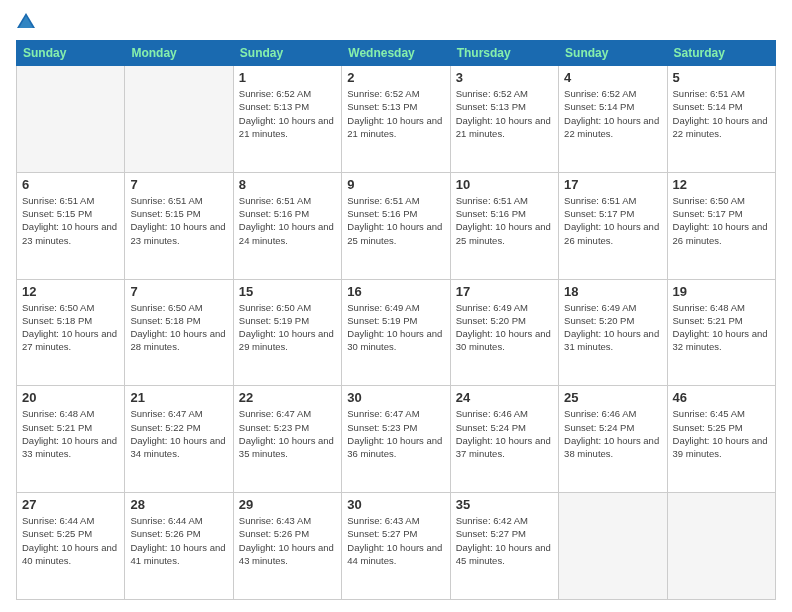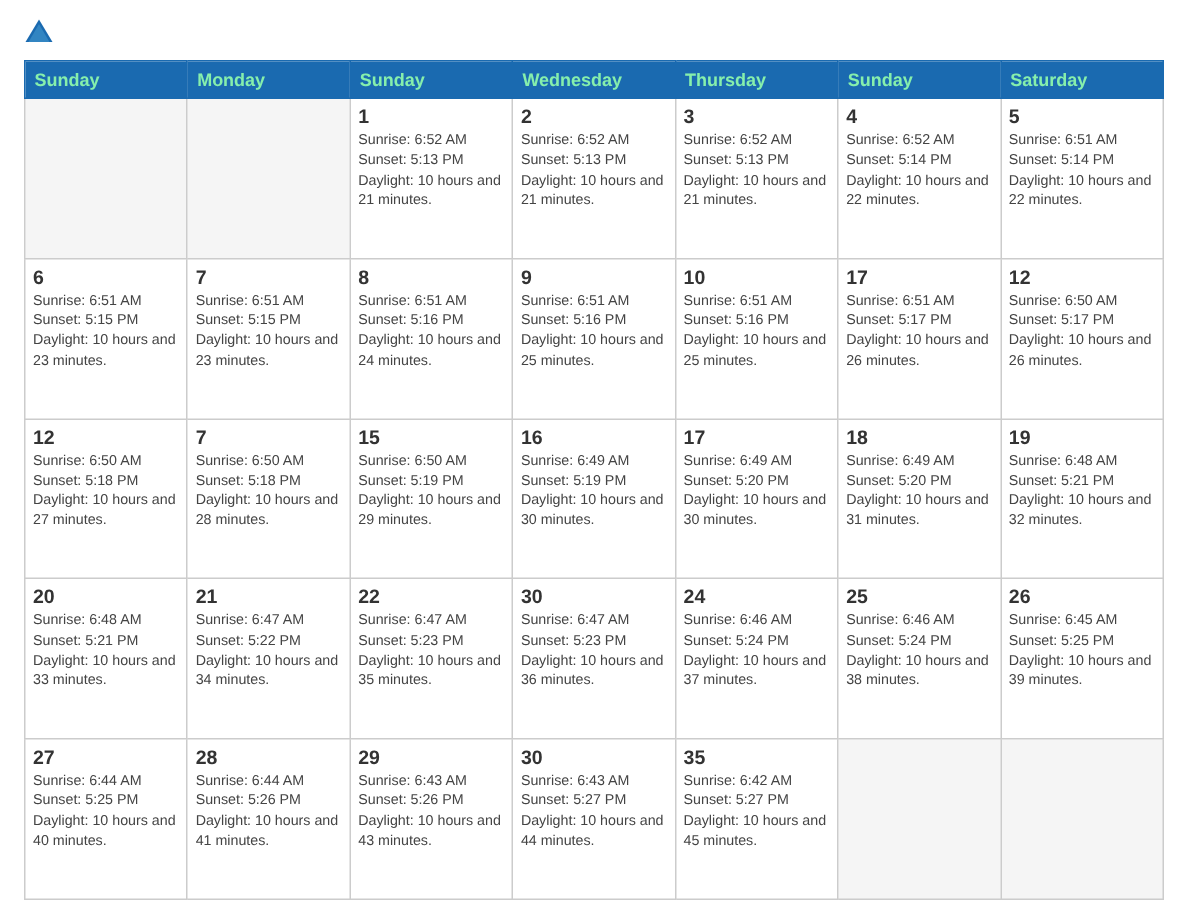--- a/index.html
+++ b/index.html
@@ -288,21 +288,21 @@
 Sunset: 5:24 PM
 Daylight: 10 hours and 37 minutes.</div>
           </td>
           <td>
             <span class="day-number">25</span>
             <div class="day-info" style="white-space: pre-line;">Sunrise: 6:46 AM
 Sunset: 5:24 PM
 Daylight: 10 hours and 38 minutes.</div>
           </td>
           <td>
-            <span class="day-number">26</span>
+            <span class="day-number">46</span>
             <div class="day-info" style="white-space: pre-line;">Sunrise: 6:45 AM
 Sunset: 5:25 PM
 Daylight: 10 hours and 39 minutes.</div>
           </td>
         </tr>
         <tr>
           <td>
             <span class="day-number">27</span>
             <div class="day-info" style="white-space: pre-line;">Sunrise: 6:44 AM
 Sunset: 5:25 PM

